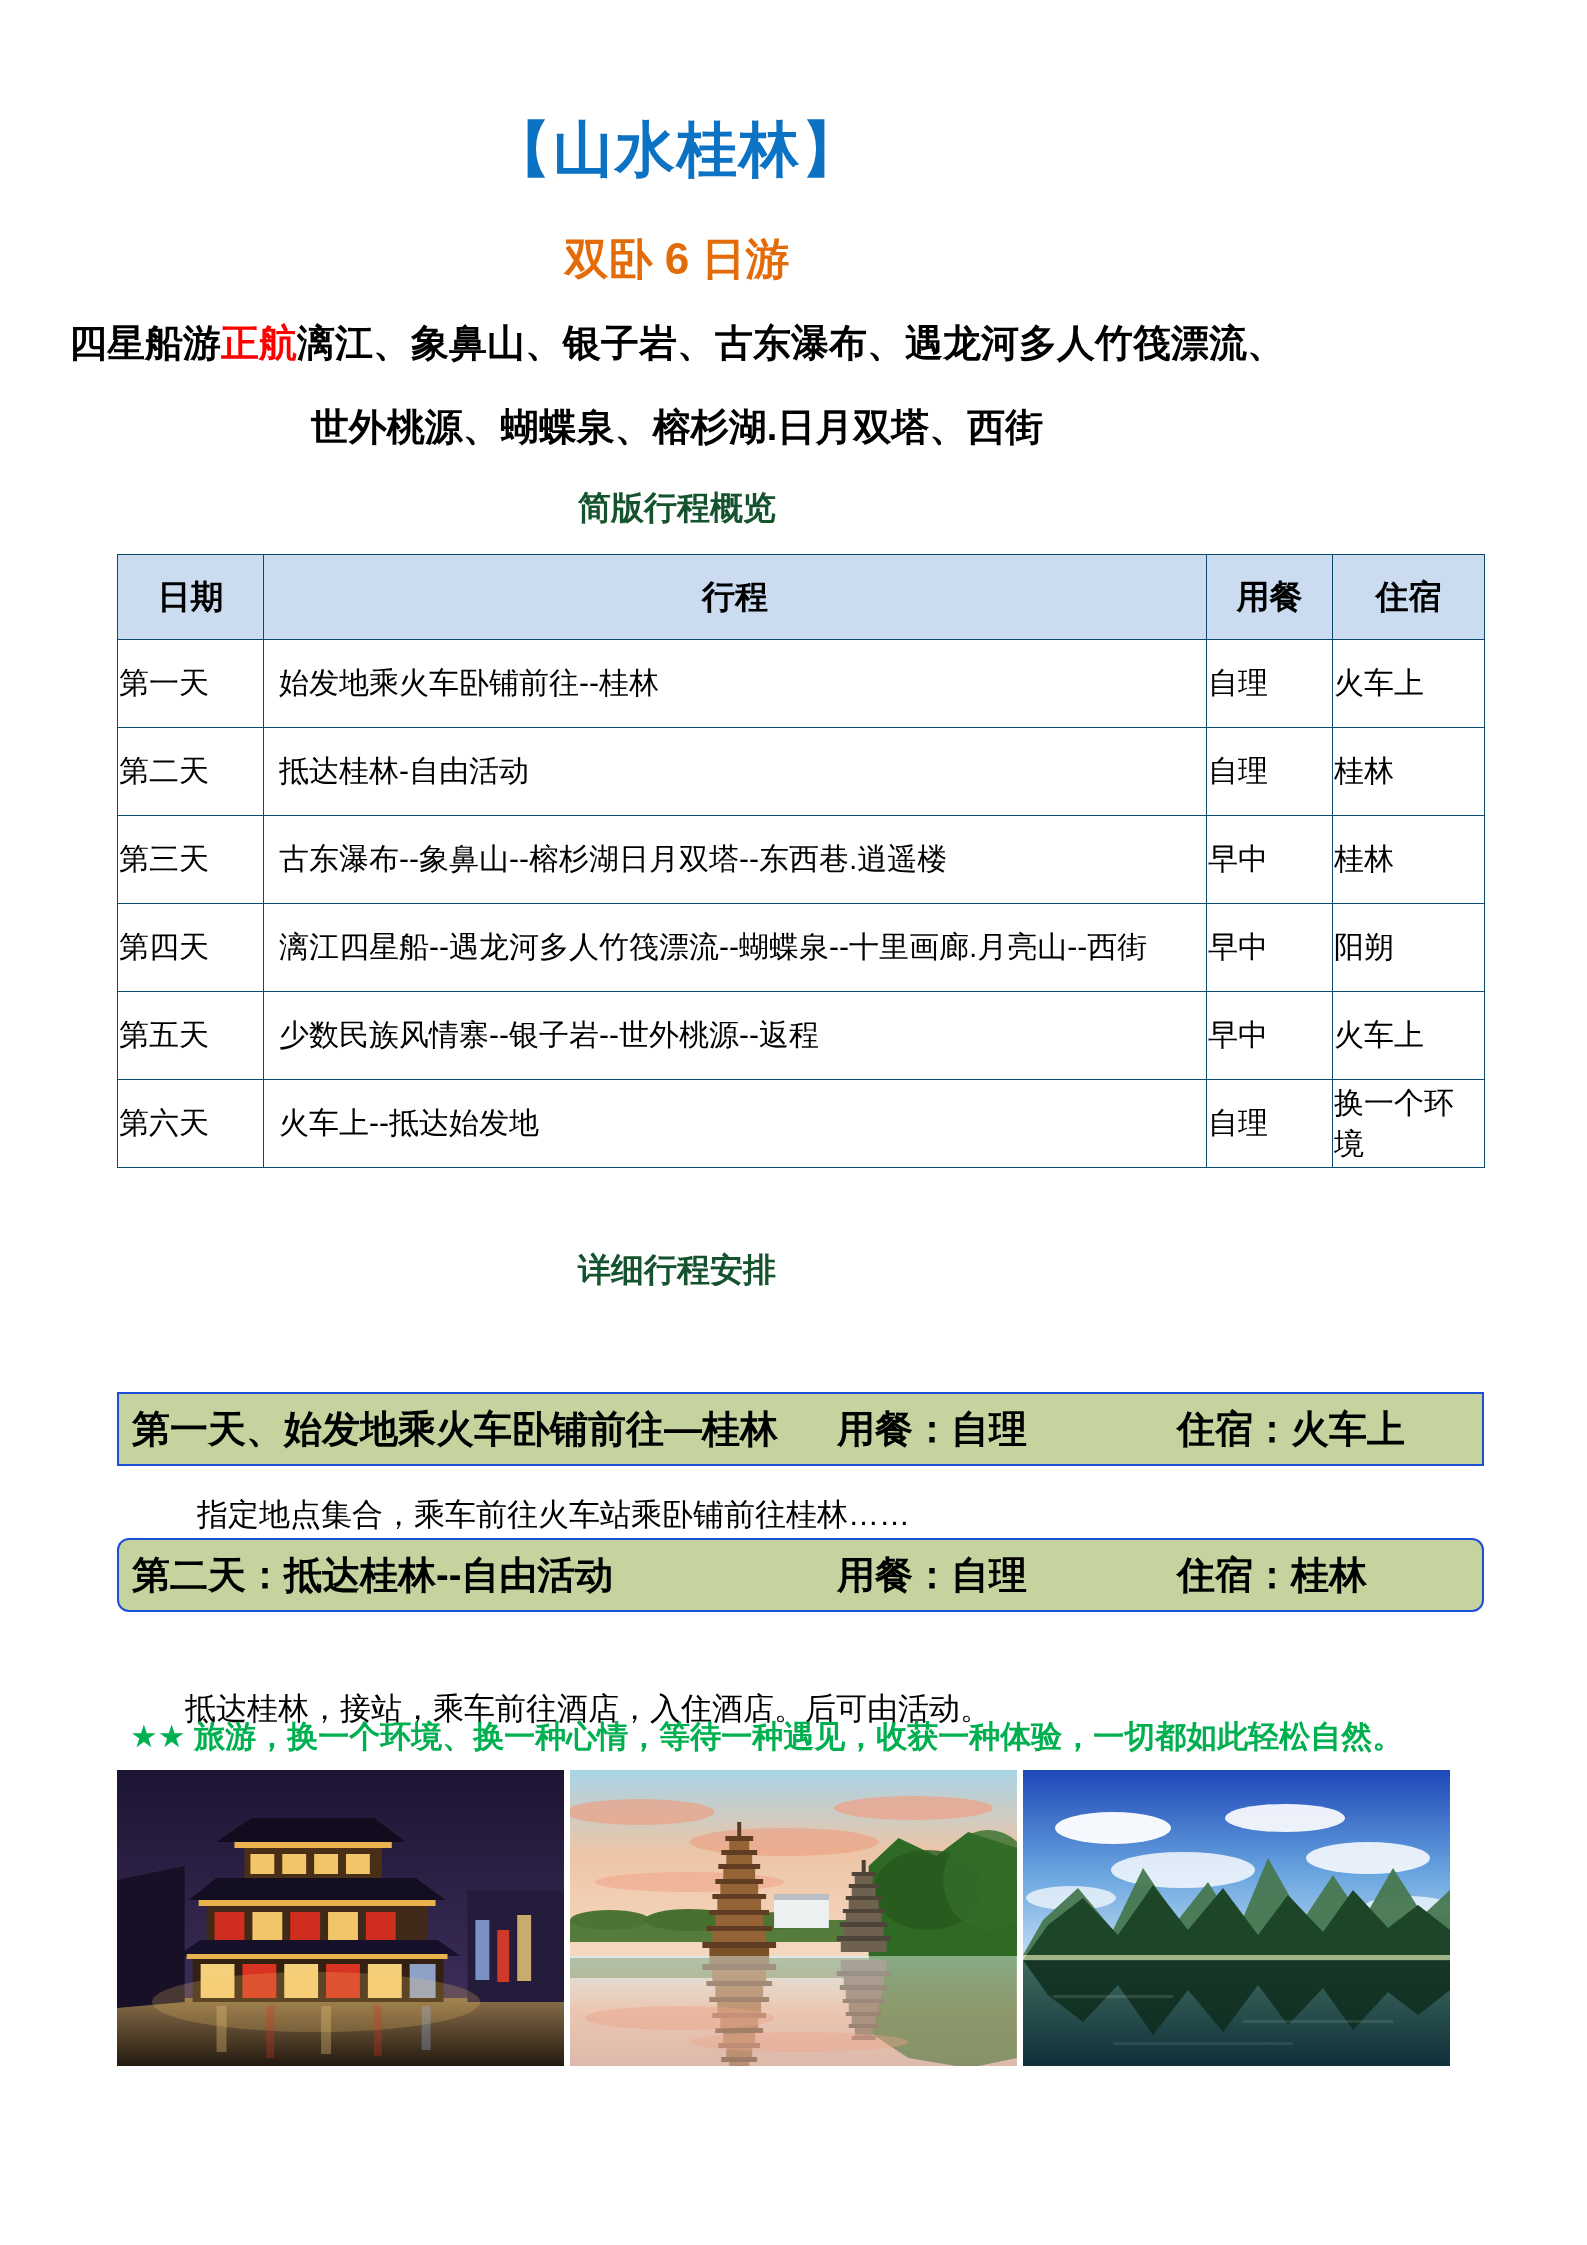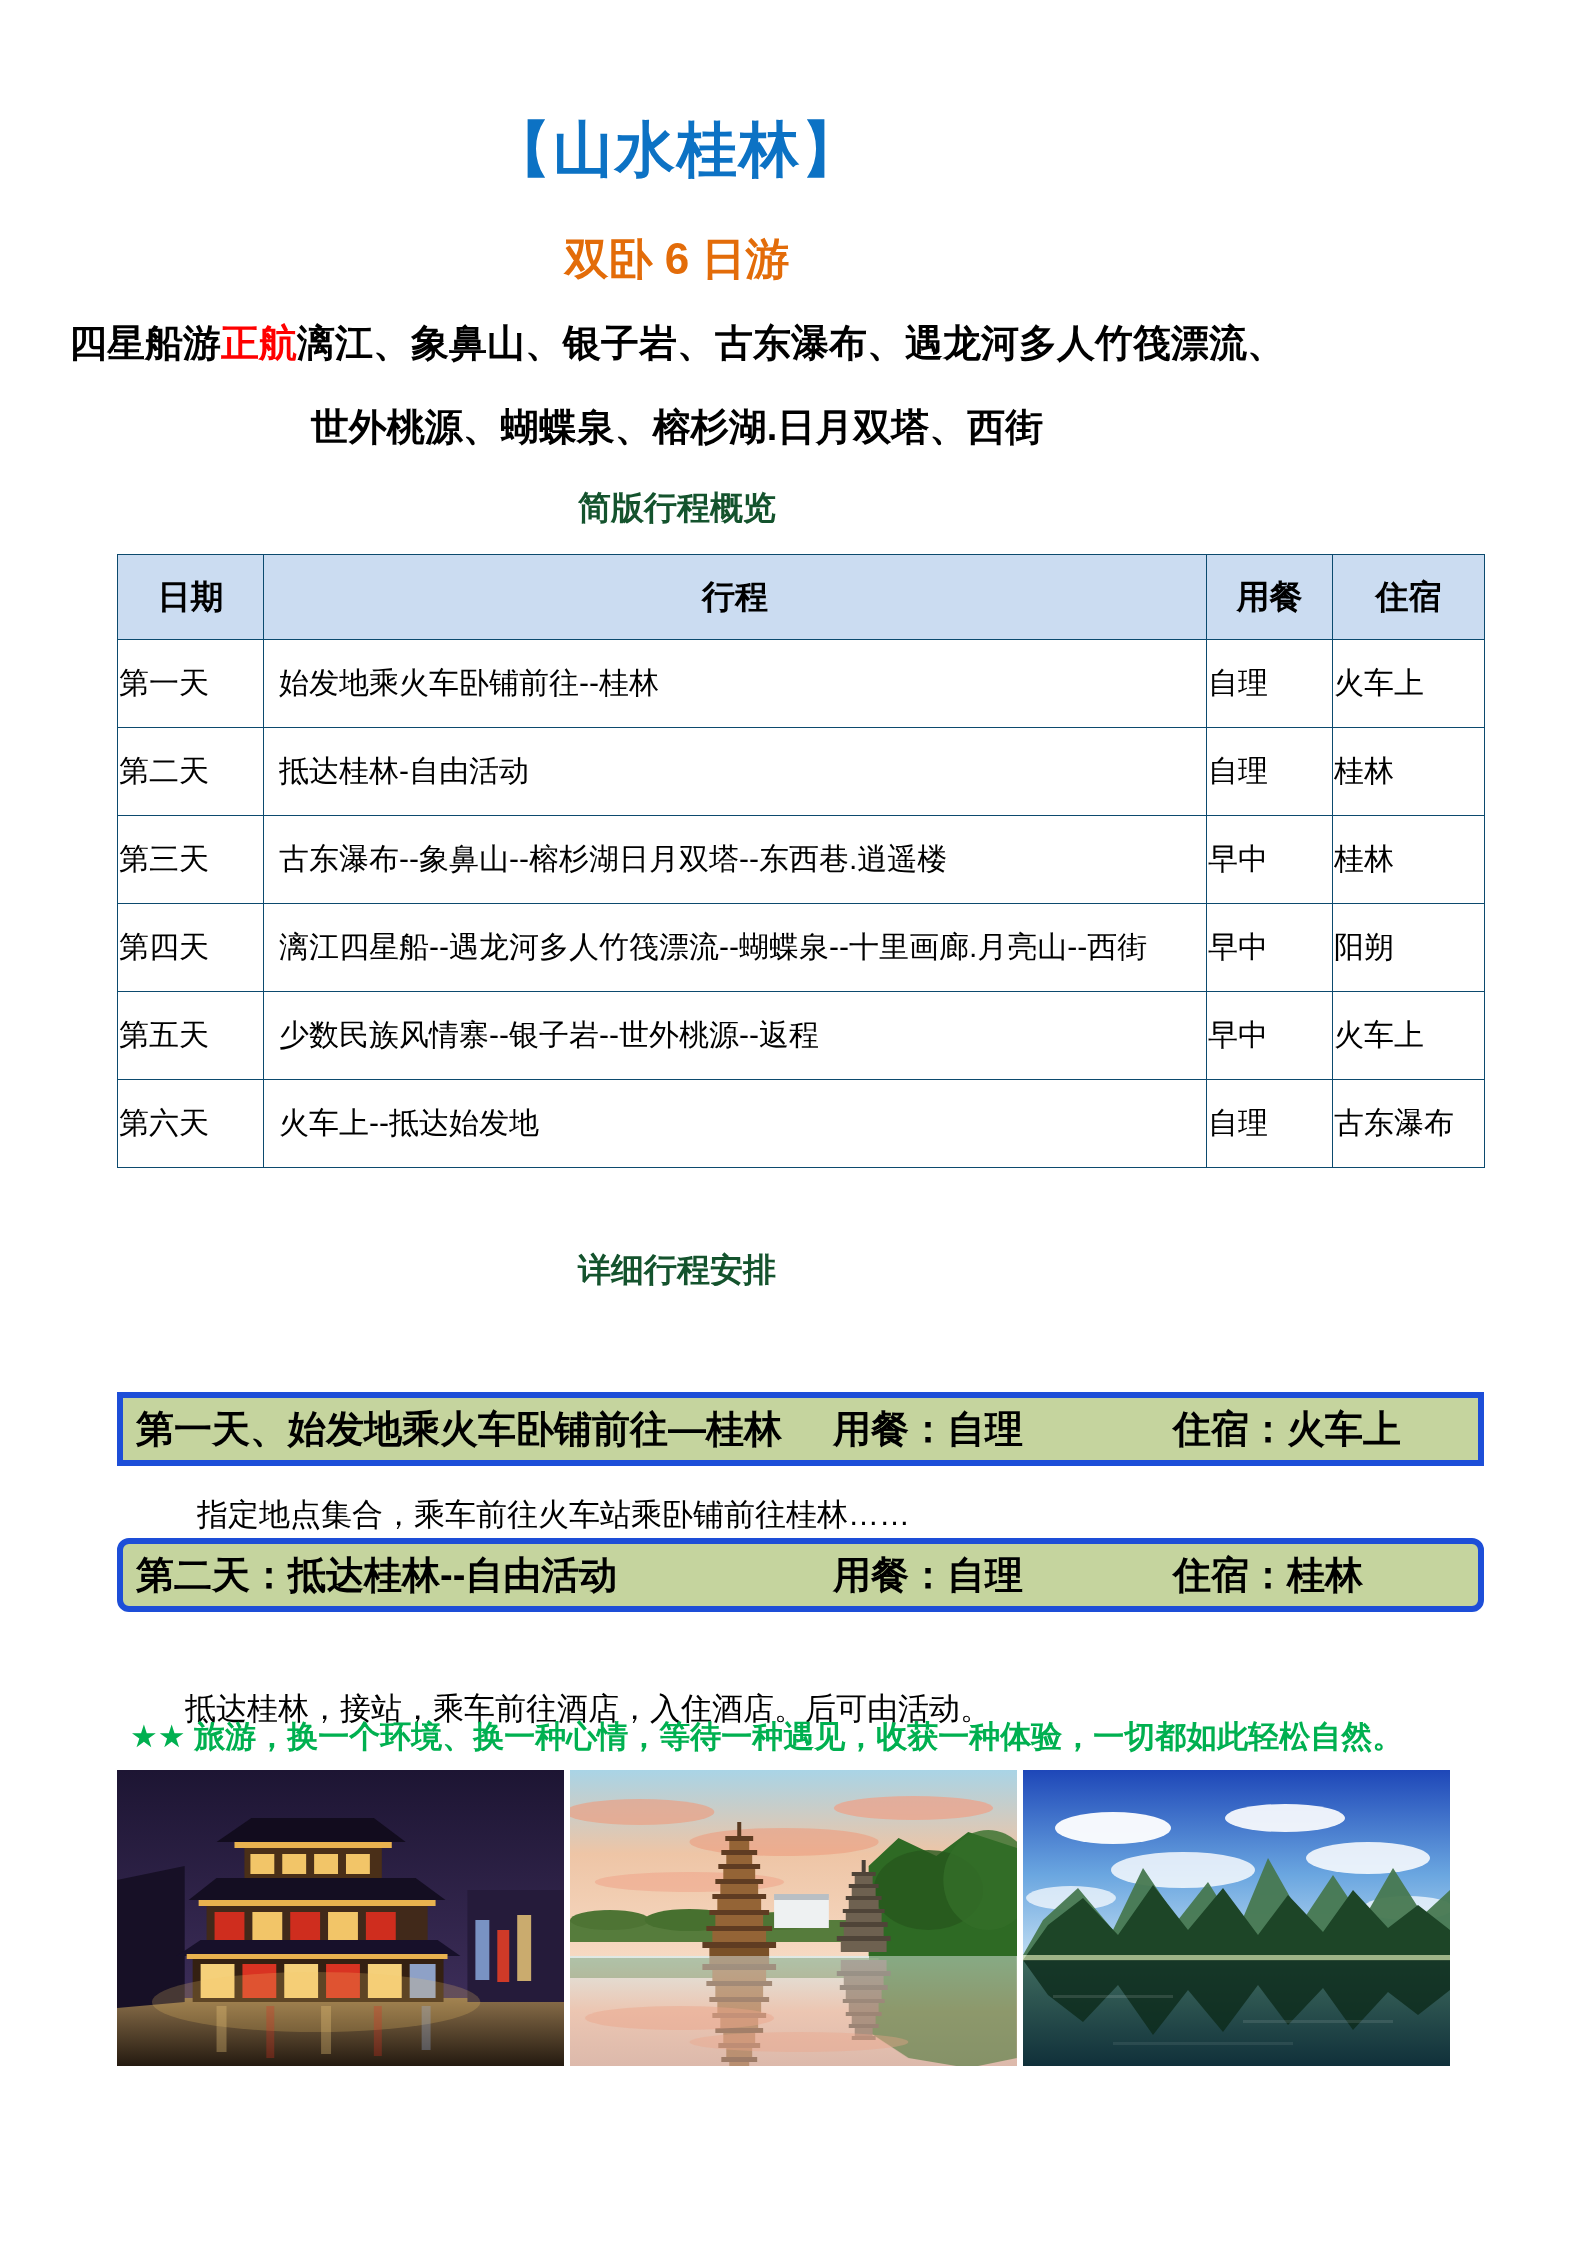--- a/index.html
+++ b/index.html
@@ -24,21 +24,21 @@
   }
   table.overview th,table.overview td{
     border:1px solid #0c4a6e;vertical-align:middle;overflow:hidden;
   }
   table.overview th{
     background:#CBDCF1;font-size:33px;font-weight:bold;text-align:center;height:82px;
   }
   table.overview td{font-size:30px;height:85px;text-align:left;font-weight:normal;}
   table.overview td.c-trip{text-align:left;padding-left:15px;padding-right:8px;}
   .day-bar{
-    left:117px;width:1367px;height:74px;background:#C5D49E;border:6px solid #1d4ed8;
+    left:117px;width:1367px;height:74px;background:#C5D49E;border:2px solid #1d4ed8;
     display:grid;grid-template-columns:1fr 340px 305px;align-items:center;
     font-size:38px;font-weight:bold;box-sizing:border-box;padding-left:13px;
   }
   .bar1{top:1392px;}
   .bar2{top:1538px;border-radius:12px;}
   .body-text{font-size:31px;color:#000;margin:8px;}
   .p1{top:1486px;left:189px;}
   .p2{top:1680px;left:177px;}
   .note{top:1716px;left:130px;font-size:31px;font-weight:bold;color:#00B050;margin:0;}
   .photos{top:1770px;left:117px;display:flex;gap:6px;}
@@ -104,21 +104,21 @@
       <tr>
         <td class="c-day">第五天</td>
         <td class="c-trip">少数民族风情寨--银子岩--世外桃源--返程</td>
         <td class="c-meal">早中</td>
         <td class="c-stay">火车上</td>
       </tr>
       <tr>
         <td class="c-day">第六天</td>
         <td class="c-trip">火车上--抵达始发地</td>
         <td class="c-meal">自理</td>
-        <td class="c-stay">古东瀑布</td>
+        <td class="c-stay">换一个环境</td>
       </tr>
     </tbody>
   </table>
 
   <div class="abs center section-title t2">详细行程安排</div>
 
   <div class="abs day-bar bar1">
     <span>第一天、始发地乘火车卧铺前往—桂林</span>
     <span>用餐：自理</span>
     <span>住宿：火车上</span>

